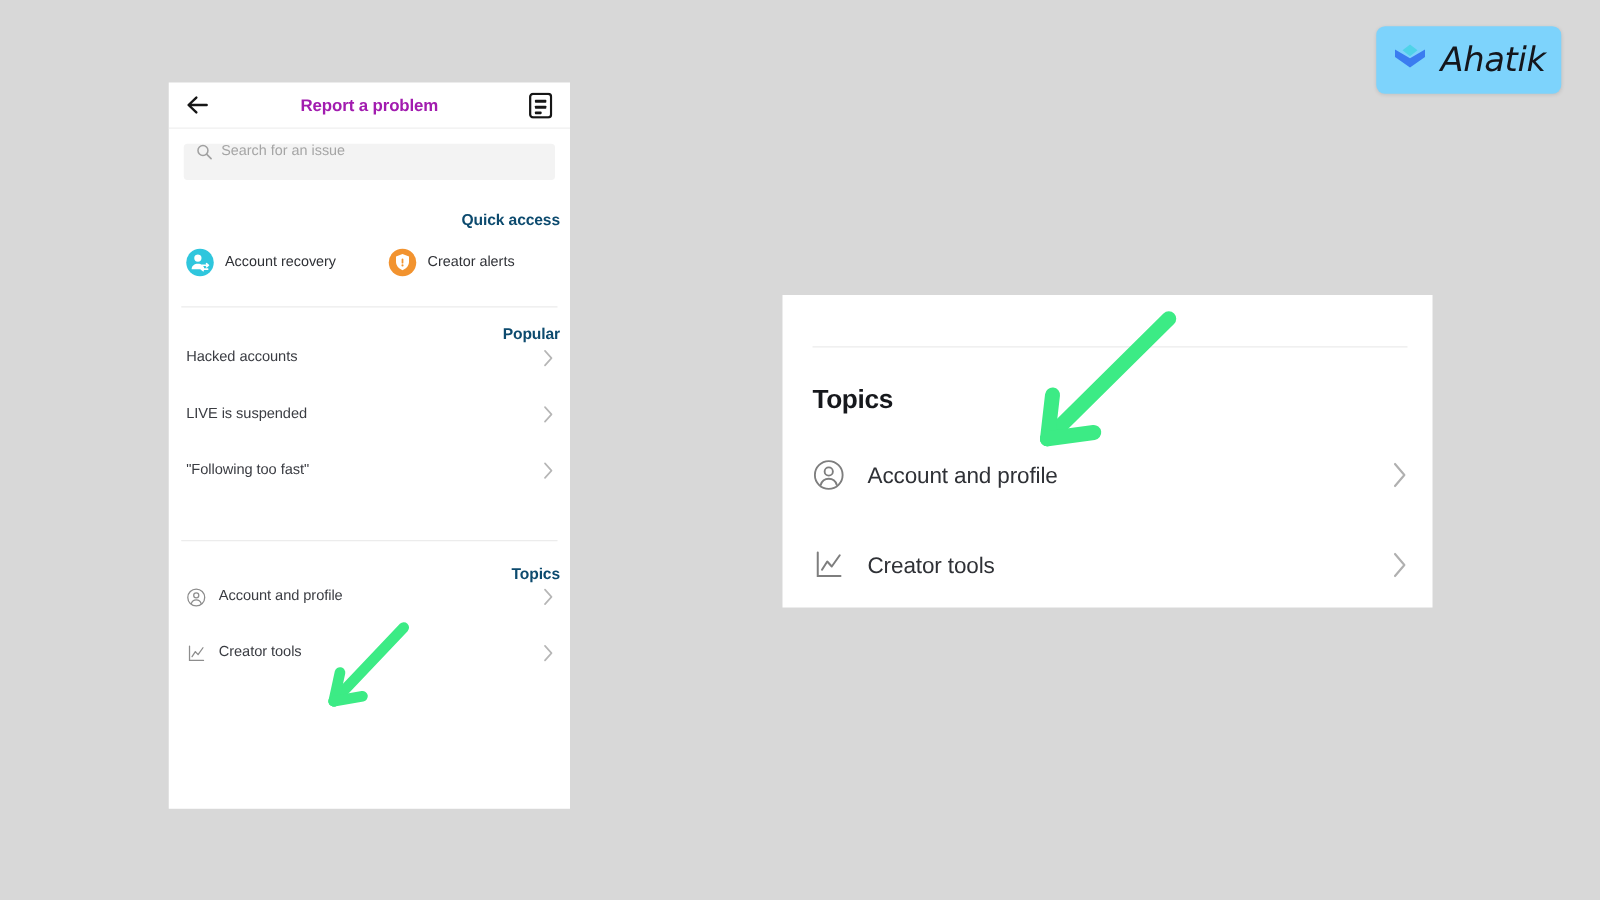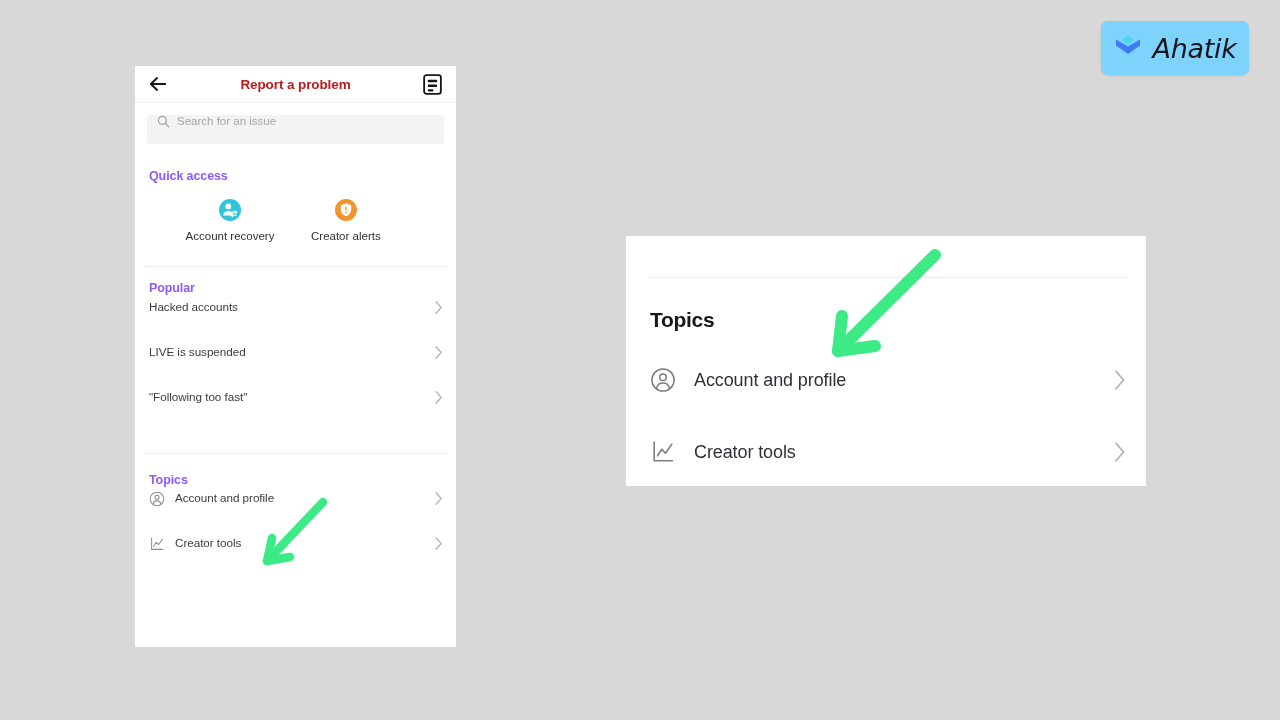--- a/index.html
+++ b/index.html
@@ -69,21 +69,21 @@
     width: 22px;
     height: 22px;
     flex: 0 0 auto;
   }
   #phone-header .header-title {
     position: absolute;
     left: 0; right: 0;
     text-align: center;
     font-size: 13.5px;
     font-weight: bold;
-    color: #b91c1c;
+    color: #a21caf;
     letter-spacing: -0.1px;
     pointer-events: none;
   }
   #phone-header .doc-icon {
     margin-left: auto;
     width: 19px;
     height: 21px;
     position: relative;
     z-index: 2;
   }
@@ -107,36 +107,36 @@
     font-size: 11.5px;
     color: #4a4a4a;
     width: 100%;
     padding: 0;
   }
   #search-bar input::placeholder { color: #a5a5a5; }
 
   .section-title {
     font-size: 12.5px;
     font-weight: bold;
-    color: #8b5cf6;
-    padding: 0 0 0 14px;
+    color: #0c4a6e;
+    padding: 0 8px 0 14px;
     letter-spacing: -0.1px;
+    text-align: right;
   }
   #quick-access-title { margin-top: 25px; }
 
   #quick-access-row {
     display: flex;
     margin-top: 16px;
     padding-left: 14px;
   }
   #quick-access-row .qa-item {
     display: flex;
     align-items: center;
     gap: 9px;
-    flex-direction: column;
   }
   #quick-access-row .qa-item:first-child { width: 162px; }
   .qa-badge {
     width: 22px; height: 22px;
     border-radius: 50%;
     flex: 0 0 auto;
     display: flex; align-items: center; justify-content: center;
   }
   .qa-label {
     font-size: 11.5px;

